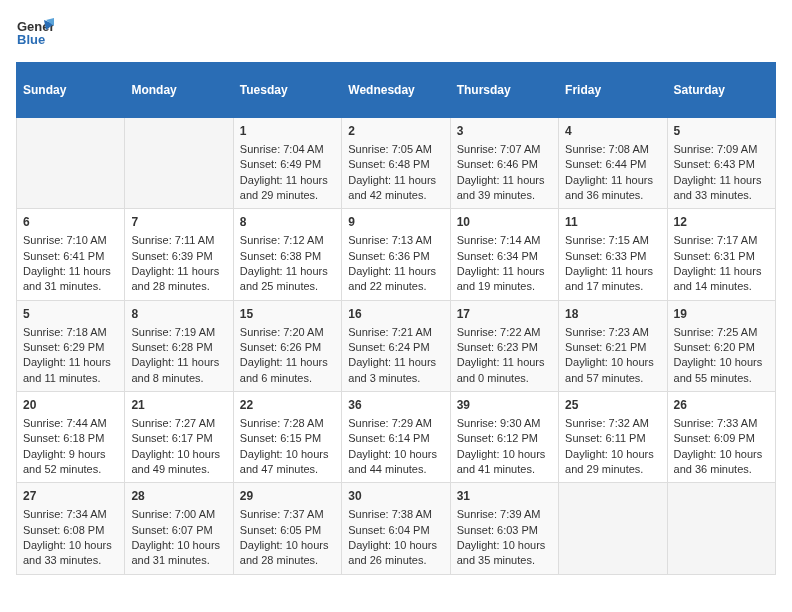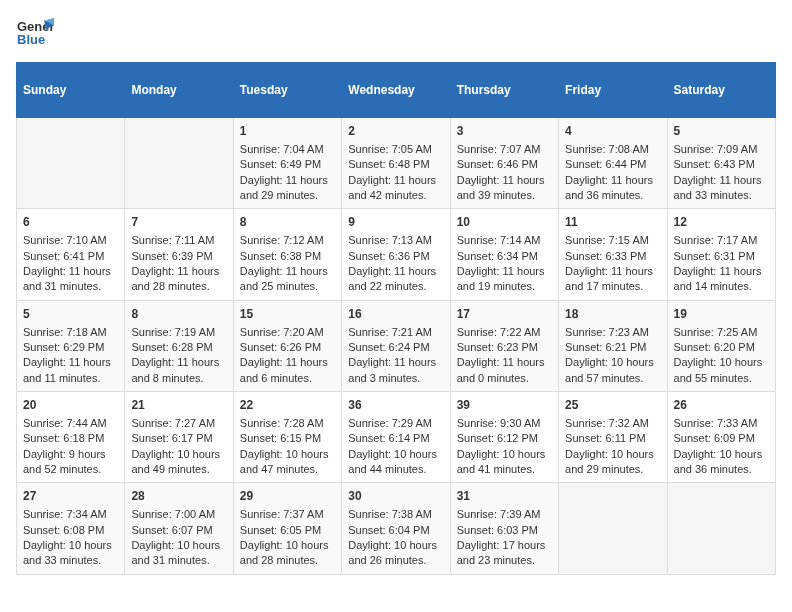--- a/index.html
+++ b/index.html
@@ -141,18 +141,18 @@
         <td><span class="day-num">36</span><span>Sunrise: 7:29 AM</span><br><span>Sunset: 6:14 PM</span><br><span>Daylight: 10 hours and 44 minutes.</span></td>
         <td><span class="day-num">39</span><span>Sunrise: 9:30 AM</span><br><span>Sunset: 6:12 PM</span><br><span>Daylight: 10 hours and 41 minutes.</span></td>
         <td><span class="day-num">25</span><span>Sunrise: 7:32 AM</span><br><span>Sunset: 6:11 PM</span><br><span>Daylight: 10 hours and 29 minutes.</span></td>
         <td><span class="day-num">26</span><span>Sunrise: 7:33 AM</span><br><span>Sunset: 6:09 PM</span><br><span>Daylight: 10 hours and 36 minutes.</span></td>
       </tr>
       <tr>
         <td><span class="day-num">27</span><span>Sunrise: 7:34 AM</span><br><span>Sunset: 6:08 PM</span><br><span>Daylight: 10 hours and 33 minutes.</span></td>
         <td><span class="day-num">28</span><span>Sunrise: 7:00 AM</span><br><span>Sunset: 6:07 PM</span><br><span>Daylight: 10 hours and 31 minutes.</span></td>
         <td><span class="day-num">29</span><span>Sunrise: 7:37 AM</span><br><span>Sunset: 6:05 PM</span><br><span>Daylight: 10 hours and 28 minutes.</span></td>
         <td><span class="day-num">30</span><span>Sunrise: 7:38 AM</span><br><span>Sunset: 6:04 PM</span><br><span>Daylight: 10 hours and 26 minutes.</span></td>
-        <td><span class="day-num">31</span><span>Sunrise: 7:39 AM</span><br><span>Sunset: 6:03 PM</span><br><span>Daylight: 17 hours and 23 minutes.</span></td>
+        <td><span class="day-num">31</span><span>Sunrise: 7:39 AM</span><br><span>Sunset: 6:03 PM</span><br><span>Daylight: 10 hours and 35 minutes.</span></td>
         <td class="empty"></td>
         <td class="empty"></td>
       </tr>
     </tbody>
 </table>
 
 </body></html>

